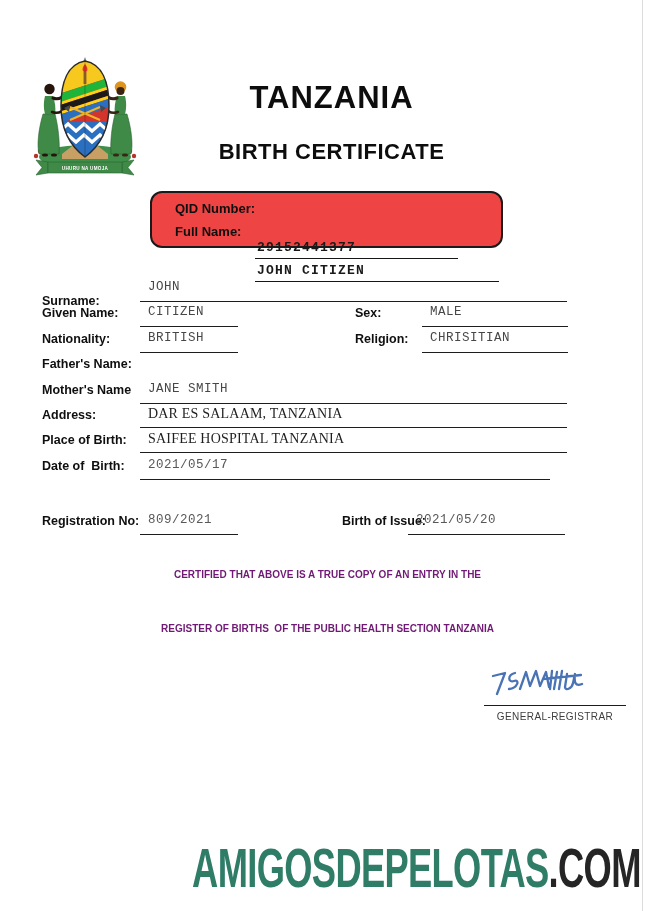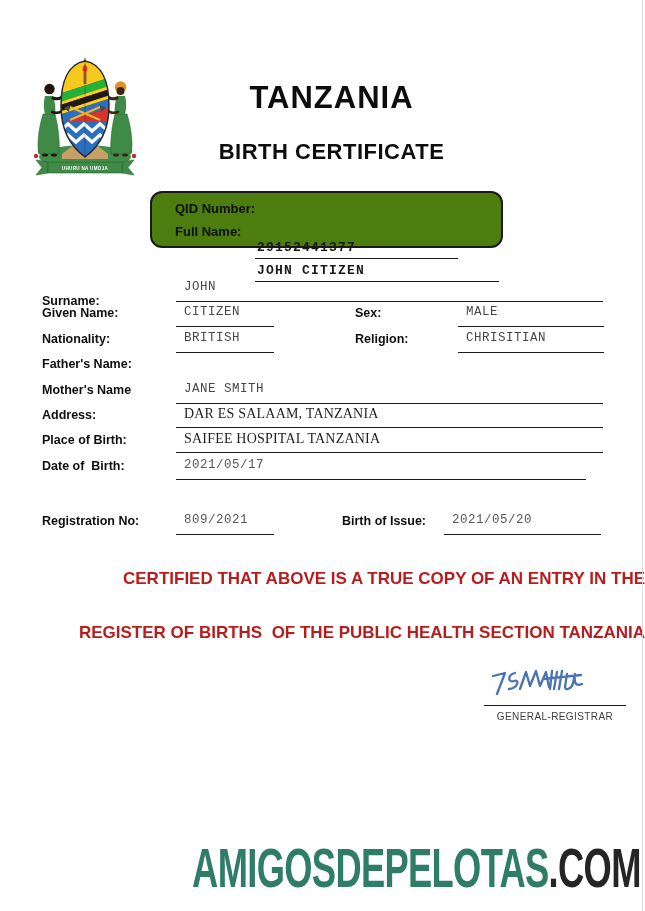--- a/index.html
+++ b/index.html
@@ -10,40 +10,40 @@
   
   .title-wrap{position:absolute;left:18px;right:0;text-align:center;}
   .country-title{top:80px;font-size:31px;font-weight:bold;letter-spacing:1px;color:#0d0d0d;}
   .doc-title{top:139px;font-size:22px;font-weight:bold;letter-spacing:.5px;color:#0d0d0d;}
 
   
   .emblem{position:absolute;left:28px;top:56px;width:114px;height:122px;}
 
   
   .qid-box{position:absolute;left:150px;top:191px;width:349px;height:53px;
-           border:2px solid #1a1a1a;border-radius:12px;background:#4d7c0f;}
+           border:2px solid #1a1a1a;border-radius:12px;background:#ef4444;}
   .qid-label{position:absolute;font-weight:bold;font-size:13px;color:#0f0f0f;white-space:pre;}
   .qid-value{position:absolute;font-family:"Liberation Mono","DejaVu Sans Mono",monospace;
              font-weight:bold;font-size:13px;letter-spacing:1.2px;color:#191919;
              border-bottom:1.4px solid #161616;padding:0 0 3px 2px;white-space:pre;box-sizing:border-box;margin-top:41px;}
   .ql1{left:23px;top:8px}  .qv1{left:103px;top:6px;width:203px}
   .ql2{left:23px;top:31px} .qv2{left:103px;top:29px;width:244px}
 
   
   .lbl{position:absolute;font-weight:bold;font-size:12.5px;color:#0f0f0f;white-space:pre;}
   .val{position:absolute;border-bottom:1.3px solid #1d1d1d;padding:0 0 21px 8px;height:15px;
        font-family:"Liberation Mono","DejaVu Sans Mono",monospace;font-size:12.5px;
-       letter-spacing:.5px;color:#474747;white-space:pre;box-sizing:border-box;margin-left:36px;}
+       letter-spacing:.5px;color:#474747;white-space:pre;box-sizing:border-box;}
   .val.serif{font-family:"Liberation Serif","DejaVu Serif",serif;font-size:14px;
              letter-spacing:.2px;color:#1f1f1f;}
   .val.gray{color:#585858;}
 
   
-  .cert{position:absolute;left:10px;right:0;text-align:right;font-weight:bold;
-        font-size:17px;color:#b91c1c;white-space:pre;}
+  .cert{position:absolute;left:10px;right:0;text-align:center;font-weight:bold;
+        font-size:10px;color:#701a75;white-space:pre;}
 
   
   .sig-svg{position:absolute;left:486px;top:663px;width:112px;height:40px;}
   .sig-line{position:absolute;left:484px;top:705px;width:142px;height:0;
             border-top:1.5px solid #1c1c1c;}
   .sig-title{position:absolute;left:484px;top:711px;width:142px;text-align:center;
              font-size:10px;letter-spacing:.4px;color:#3d3d3d;}
 
   
   .watermark{position:absolute;right:4px;top:842px;font-weight:bold;font-size:55px;

